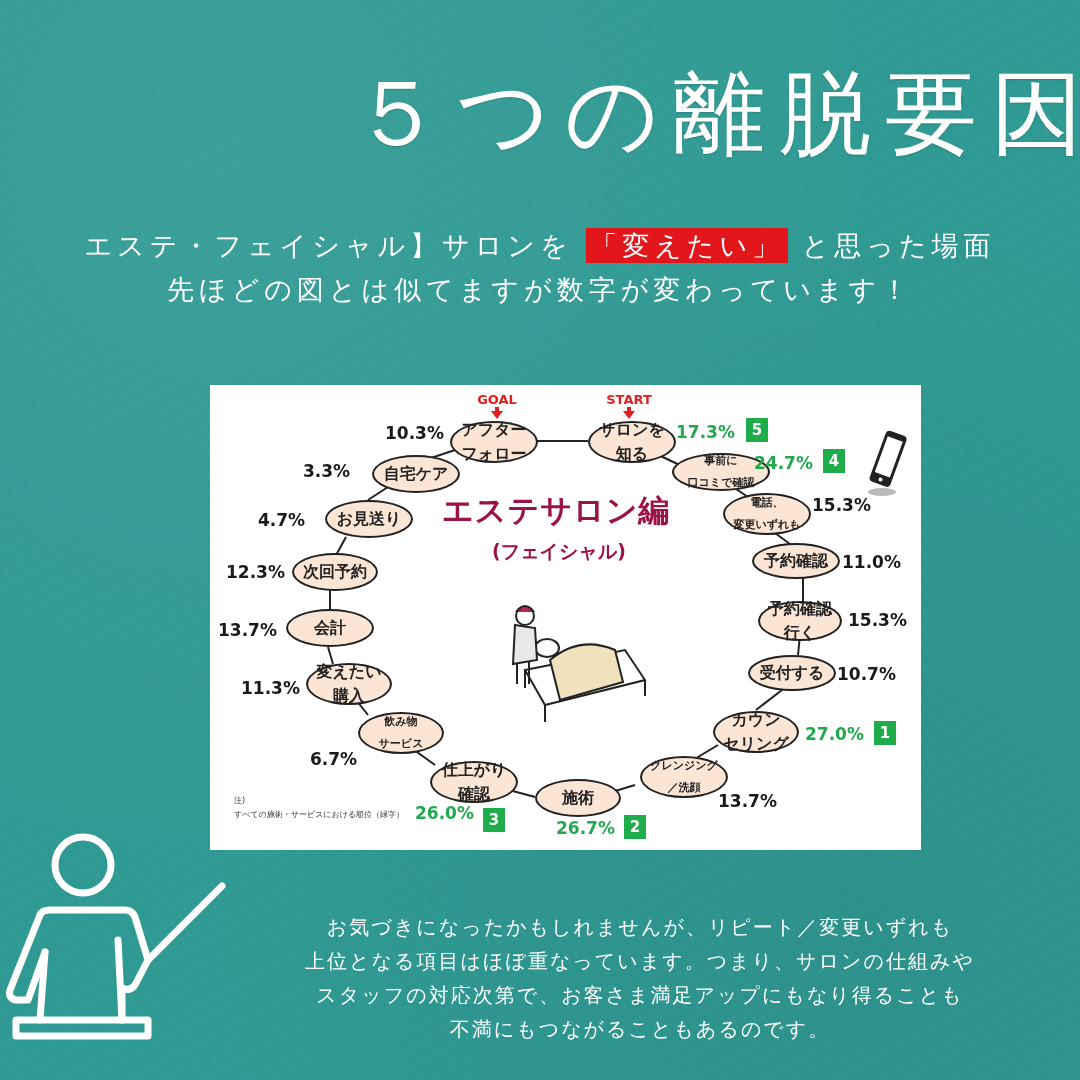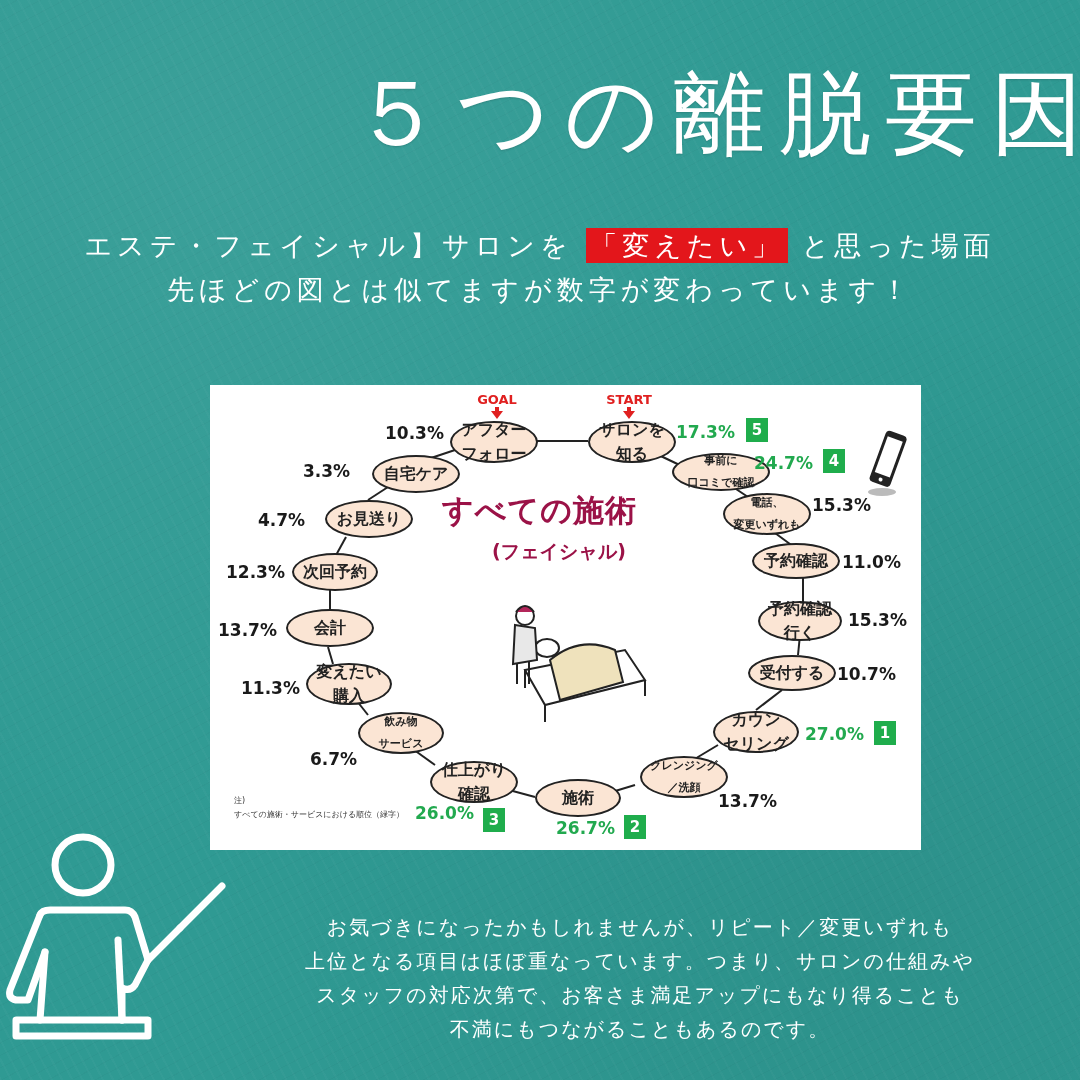--- a/index.html
+++ b/index.html
@@ -151,21 +151,21 @@
 
   <div class="marker" style="left:252px; top:7px;">
     <span>GOAL</span>
     <span class="stem"></span><span class="arrow"></span>
   </div>
   <div class="marker" style="left:384px; top:7px;">
     <span>START</span>
     <span class="stem"></span><span class="arrow"></span>
   </div>
 
-  <div class="diag-title">すべての施術</div>
+  <div class="diag-title">エステサロン編</div>
   <div class="diag-sub">(フェイシャル)</div>
 
   <div class="node" style="left:378px; top:36px; width:88px; height:42px;"><span>サロンを
 知る</span></div>
   <div class="pct green" style="left:466px; top:37px;">17.3%</div>
   <div class="rank" style="left:536px; top:33px;">5</div>
 
   <div class="node small" style="left:462px; top:68px; width:98px; height:38px;"><span>事前に
 口コミで確認</span></div>
   <div class="pct green" style="left:544px; top:68px;">24.7%</div>

